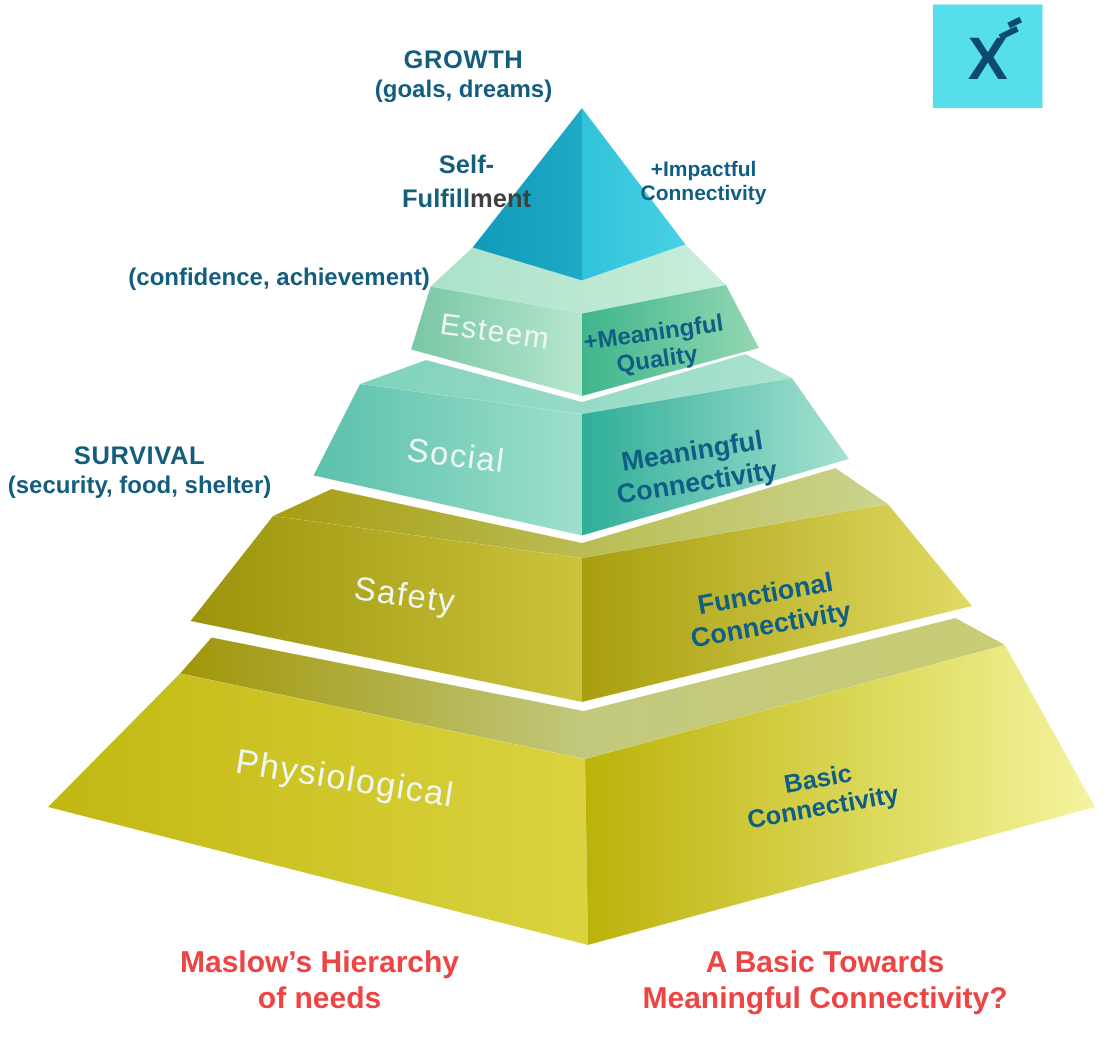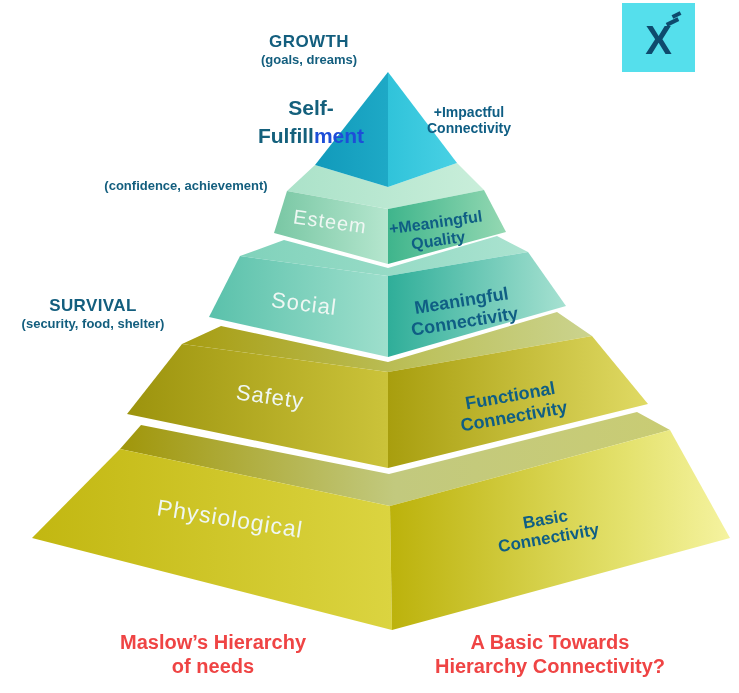--- a/index.html
+++ b/index.html
@@ -5,23 +5,23 @@
   html,body{margin:0;padding:0;background:#ffffff;}
   .canvas{position:relative;width:739px;height:693px;background:#ffffff;overflow:hidden;
           font-family:"Liberation Sans",sans-serif;}
   .canvas svg{position:absolute;left:0;top:0;}
   .lbl{position:absolute;transform:translate(-50%,-50%);text-align:center;white-space:nowrap;}
   .lbl .line{display:block;}
   .need{color:#eff7f3;font-weight:400;letter-spacing:1px;}
   .conn{color:#0f5e84;font-weight:bold;line-height:1.14;}
   .cat{color:#135e7e;line-height:1.25;}
   .cat .t{display:block;font-weight:bold;font-size:17px;letter-spacing:.4px;}
-  .cat .s{display:block;font-weight:bold;font-size:13px;}
-  .selfful{color:#14607c;font-weight:bold;font-size:21px;line-height:1.35;}
-  .selfful .overlap{color:#1d4ed8;}
+  .cat .s{display:block;font-weight:bold;font-size:16px;}
+  .selfful{color:#14607c;font-weight:bold;font-size:17px;line-height:1.35;}
+  .selfful .overlap{color:#404040;}
   .caption{color:#ef4444;font-weight:bold;font-size:20px;line-height:1.2;}
   .logo{position:absolute;left:622px;top:3px;width:73px;height:69px;background:#55dfec;}
   .logo .x{position:absolute;left:50%;top:50%;transform:translate(-50%,-46%);
            font-weight:bold;font-size:40px;color:#0e4a6d;line-height:1;}
   .logo .slash{position:absolute;height:4px;background:#0e4a6d;transform:rotate(-26deg);}
   .logo .slash.s1{left:44px;top:17px;width:13px;}
   .logo .slash.s2{left:50px;top:10px;width:9px;}
 </style>
 </head>
 <body>
@@ -152,21 +152,21 @@
     <span class="line">Basic</span>
     <span class="line">Connectivity</span>
   </div>
 
   <div class="lbl caption" style="left:213px;top:654px;">
     <span class="line">Maslow’s Hierarchy</span>
     <span class="line">of needs</span>
   </div>
   <div class="lbl caption" style="left:550px;top:654px;">
     <span class="line">A Basic Towards</span>
-    <span class="line">Hierarchy Connectivity?</span>
+    <span class="line">Meaningful Connectivity?</span>
   </div>
 
   <div class="logo">
     <span class="x">X</span>
     <span class="slash s1"></span>
     <span class="slash s2"></span>
   </div>
 
 </div>
 

